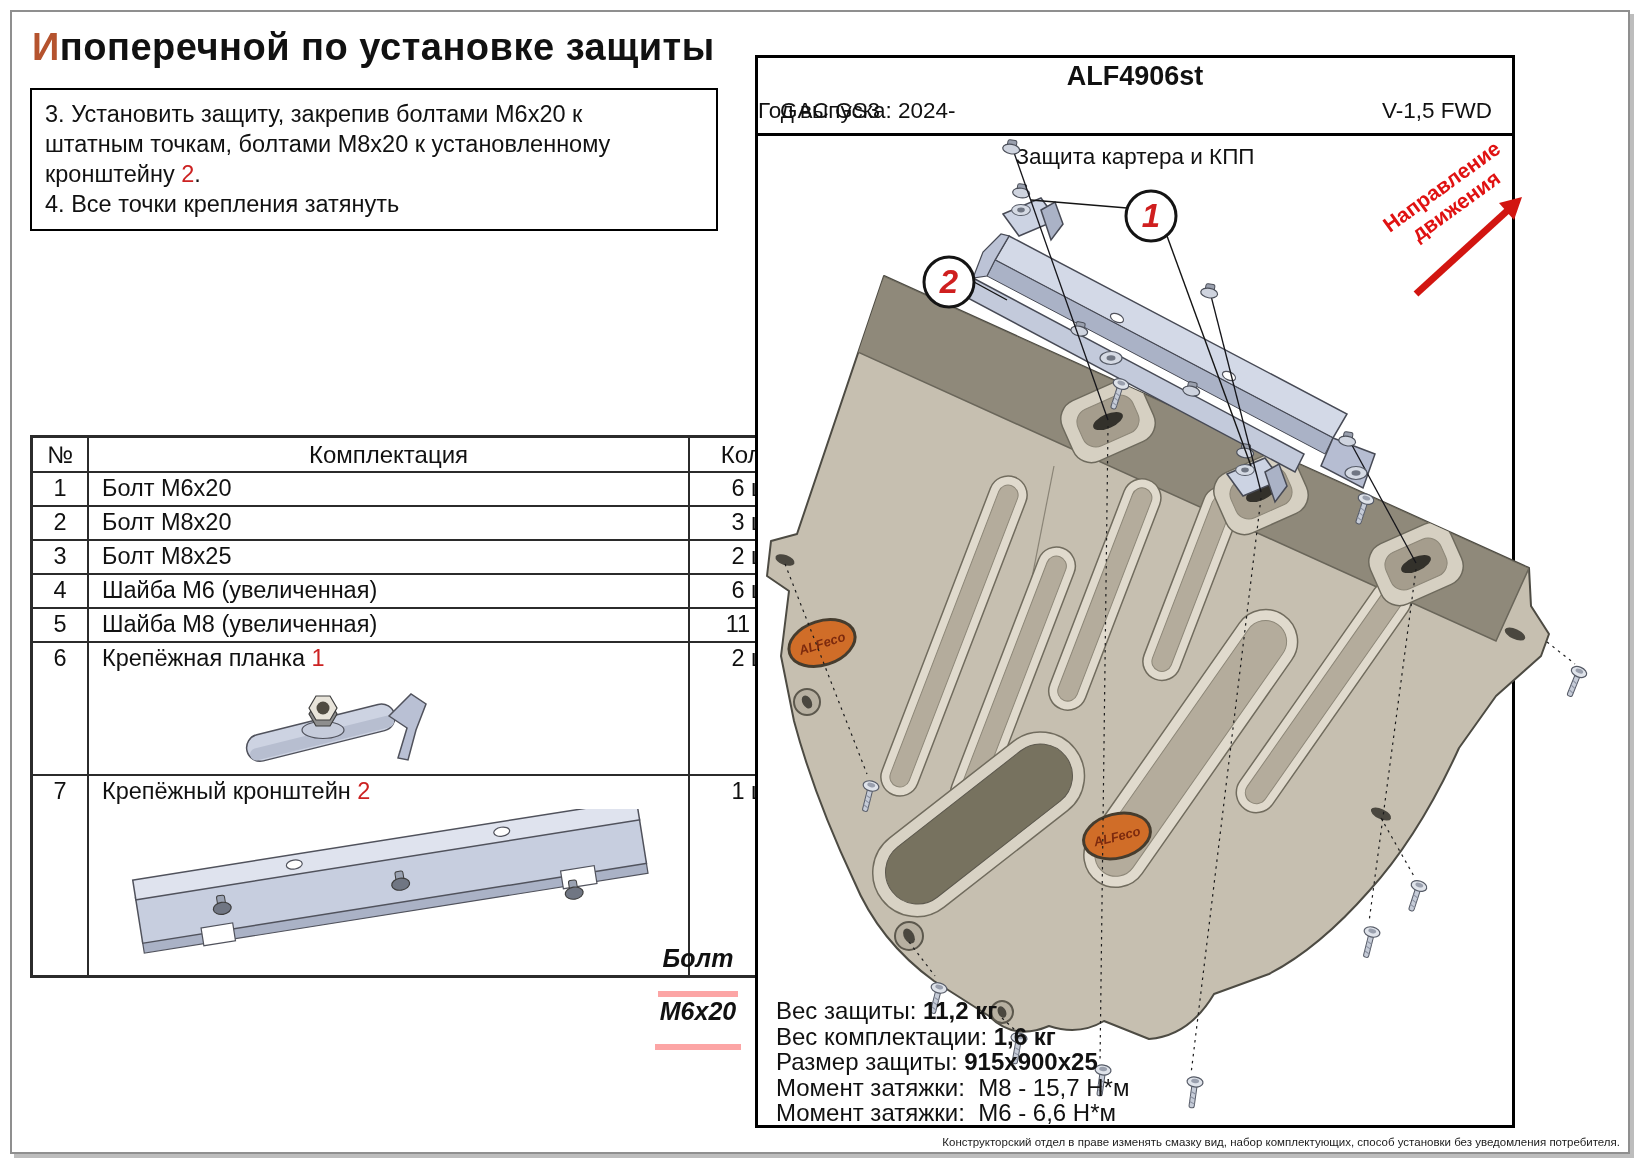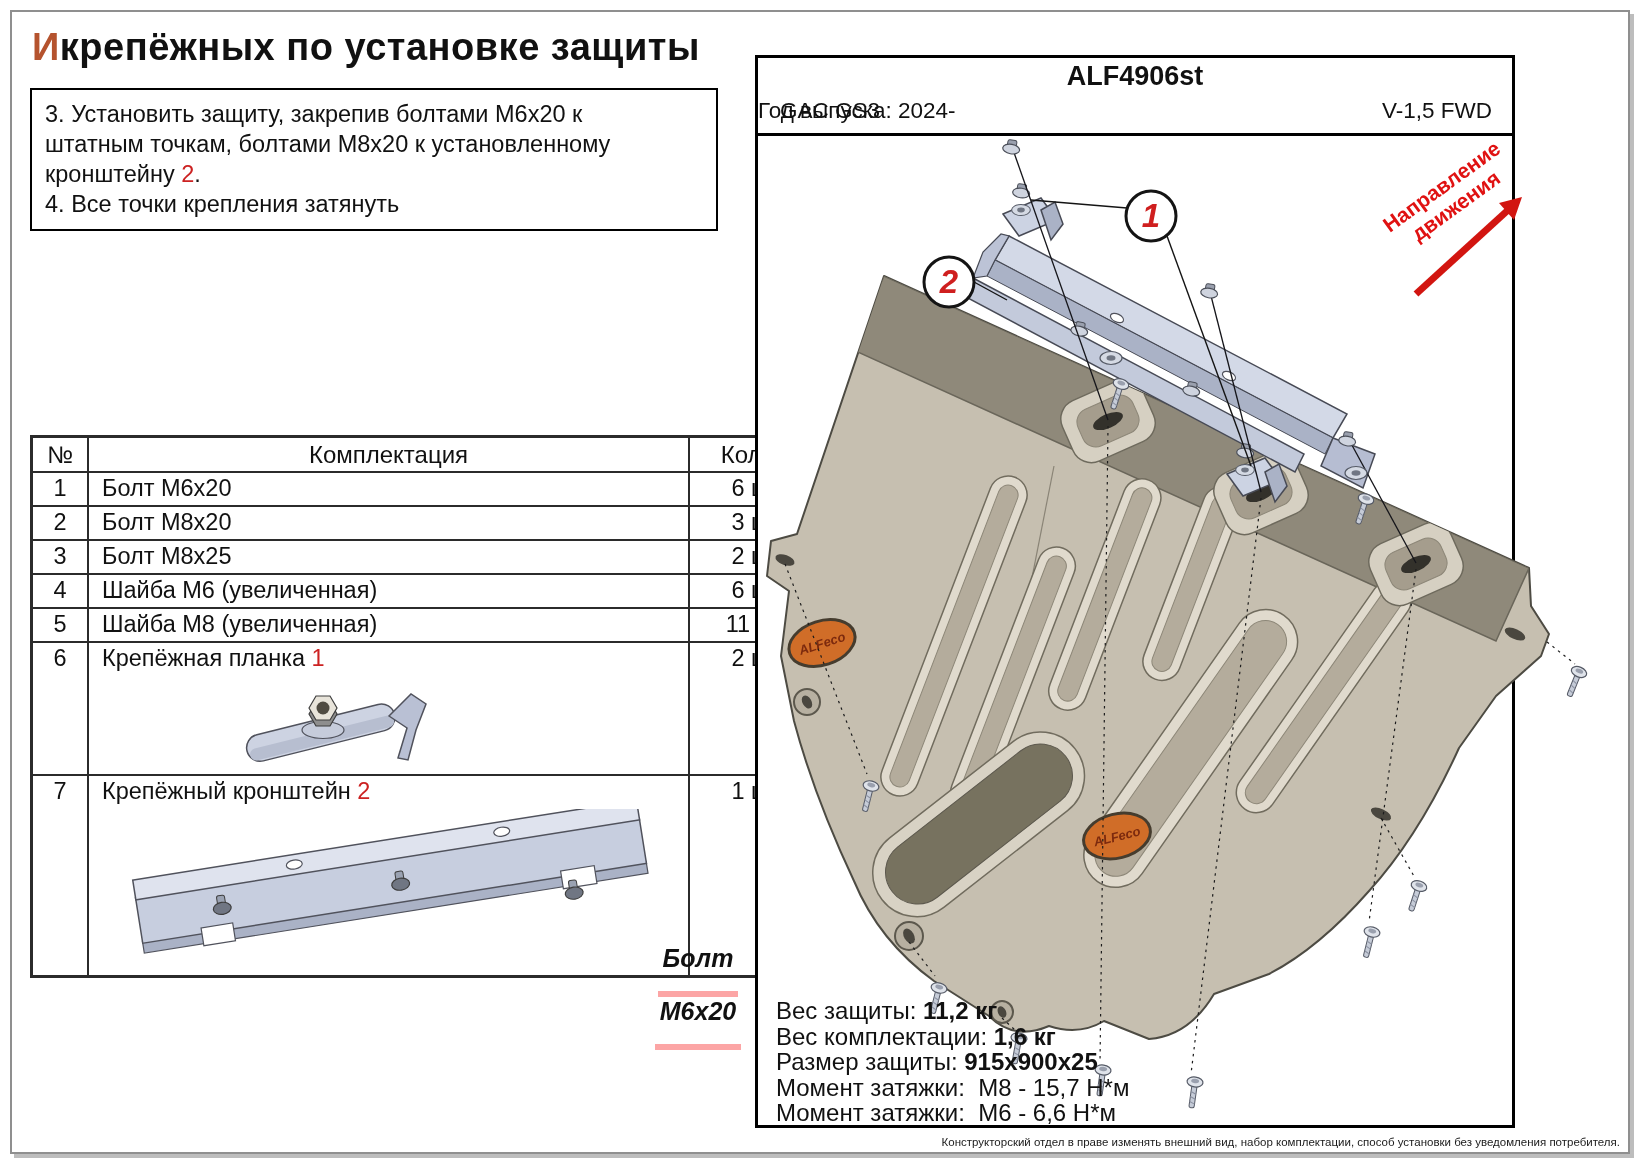--- a/index.html
+++ b/index.html
@@ -48,21 +48,21 @@
   .specs{position:absolute;left:18px;top:940px;font-size:24px;line-height:25.5px;color:#111;white-space:pre;}
   .spec-value.bold{font-weight:bold;}
   .footnote{position:absolute;right:22px;top:1136px;font-size:11.5px;color:#1a1a1a;}
 </style>
 </head>
 <body>
 
 <div class="page">
   <div class="frame"></div>
 
-  <div class="title"><span class="accent">И</span><span>крепёжных по установке защиты</span></div>
+  <div class="title"><span class="accent">И</span><span>поперечной по установке защиты</span></div>
 
   <div class="instr-box" id="steps">
       <div class="step"><span>3. Установить защиту, закрепив болтами М6х20 к штатным точкам, болтами М8х20 к установленному кронштейну </span><span class="red-num">2</span><span>.</span></div>
       <div class="step"><span>4. Все точки крепления затянуть</span></div>
     </div>
 
   <table class="parts">
     <thead>
       <tr>
         <th class="c-num">№</th>
@@ -153,20 +153,21 @@
 
   <div class="panel">
     <div class="panel-header">
       <div class="p-code">ALF4906st</div>
       <div class="p-row">
         <span class="p-car">GAC GS3</span>
         <span class="p-year">Год выпуска: 2024-</span>
         <span class="p-engine">V-1,5 FWD</span>
       </div>
     </div>
+    <div class="d-title">Защита картера и КПП</div>
 
     <svg class="draw-svg" width="871" height="992" viewBox="0 0 871 992">
       <defs>
         <g id="screw">
           <rect x="-2.6" y="2" width="5.2" height="24" rx="2" fill="#c6ccd8" stroke="#555a66" stroke-width="1"></rect>
           <line x1="-2.6" y1="10" x2="2.6" y2="12" stroke="#8a90a0" stroke-width="1"></line>
           <line x1="-2.6" y1="15" x2="2.6" y2="17" stroke="#8a90a0" stroke-width="1"></line>
           <line x1="-2.6" y1="20" x2="2.6" y2="22" stroke="#8a90a0" stroke-width="1"></line>
           <ellipse cx="0" cy="0" rx="8" ry="5" fill="#dfe3ea" stroke="#555a66" stroke-width="1.2"></ellipse>
           <ellipse cx="0" cy="-1" rx="4" ry="2.2" fill="#9aa0ae"></ellipse>
@@ -350,14 +351,14 @@
         <g transform="translate(694,66) rotate(-36)" font-size="21" font-weight="bold" fill="#e01212" text-anchor="middle">
           <text y="-12">Направление</text>
           <text y="12">движения</text>
         </g>
       </g>
     </svg>
 
     <div class="specs" id="specs"><div><span class="spec-label">Вес защиты: </span><span class="spec-value bold">11,2 кг</span></div><div><span class="spec-label">Вес комплектации: </span><span class="spec-value bold">1,6 кг</span></div><div><span class="spec-label">Размер защиты: </span><span class="spec-value bold">915х900х25</span></div><div><span class="spec-label">Момент затяжки:  </span><span class="spec-value">М8 - 15,7 Н*м</span></div><div><span class="spec-label">Момент затяжки:  </span><span class="spec-value">М6 - 6,6 Н*м</span></div></div>
   </div>
 
-  <div class="footnote">Конструкторский отдел в праве изменять внешний вид, набор комплектации, способ установки без уведомления потребителя.</div>
+  <div class="footnote">Конструкторский отдел в праве изменять смазку вид, набор комплектующих, способ установки без уведомления потребителя.</div>
 </div>
 
 </body></html>

